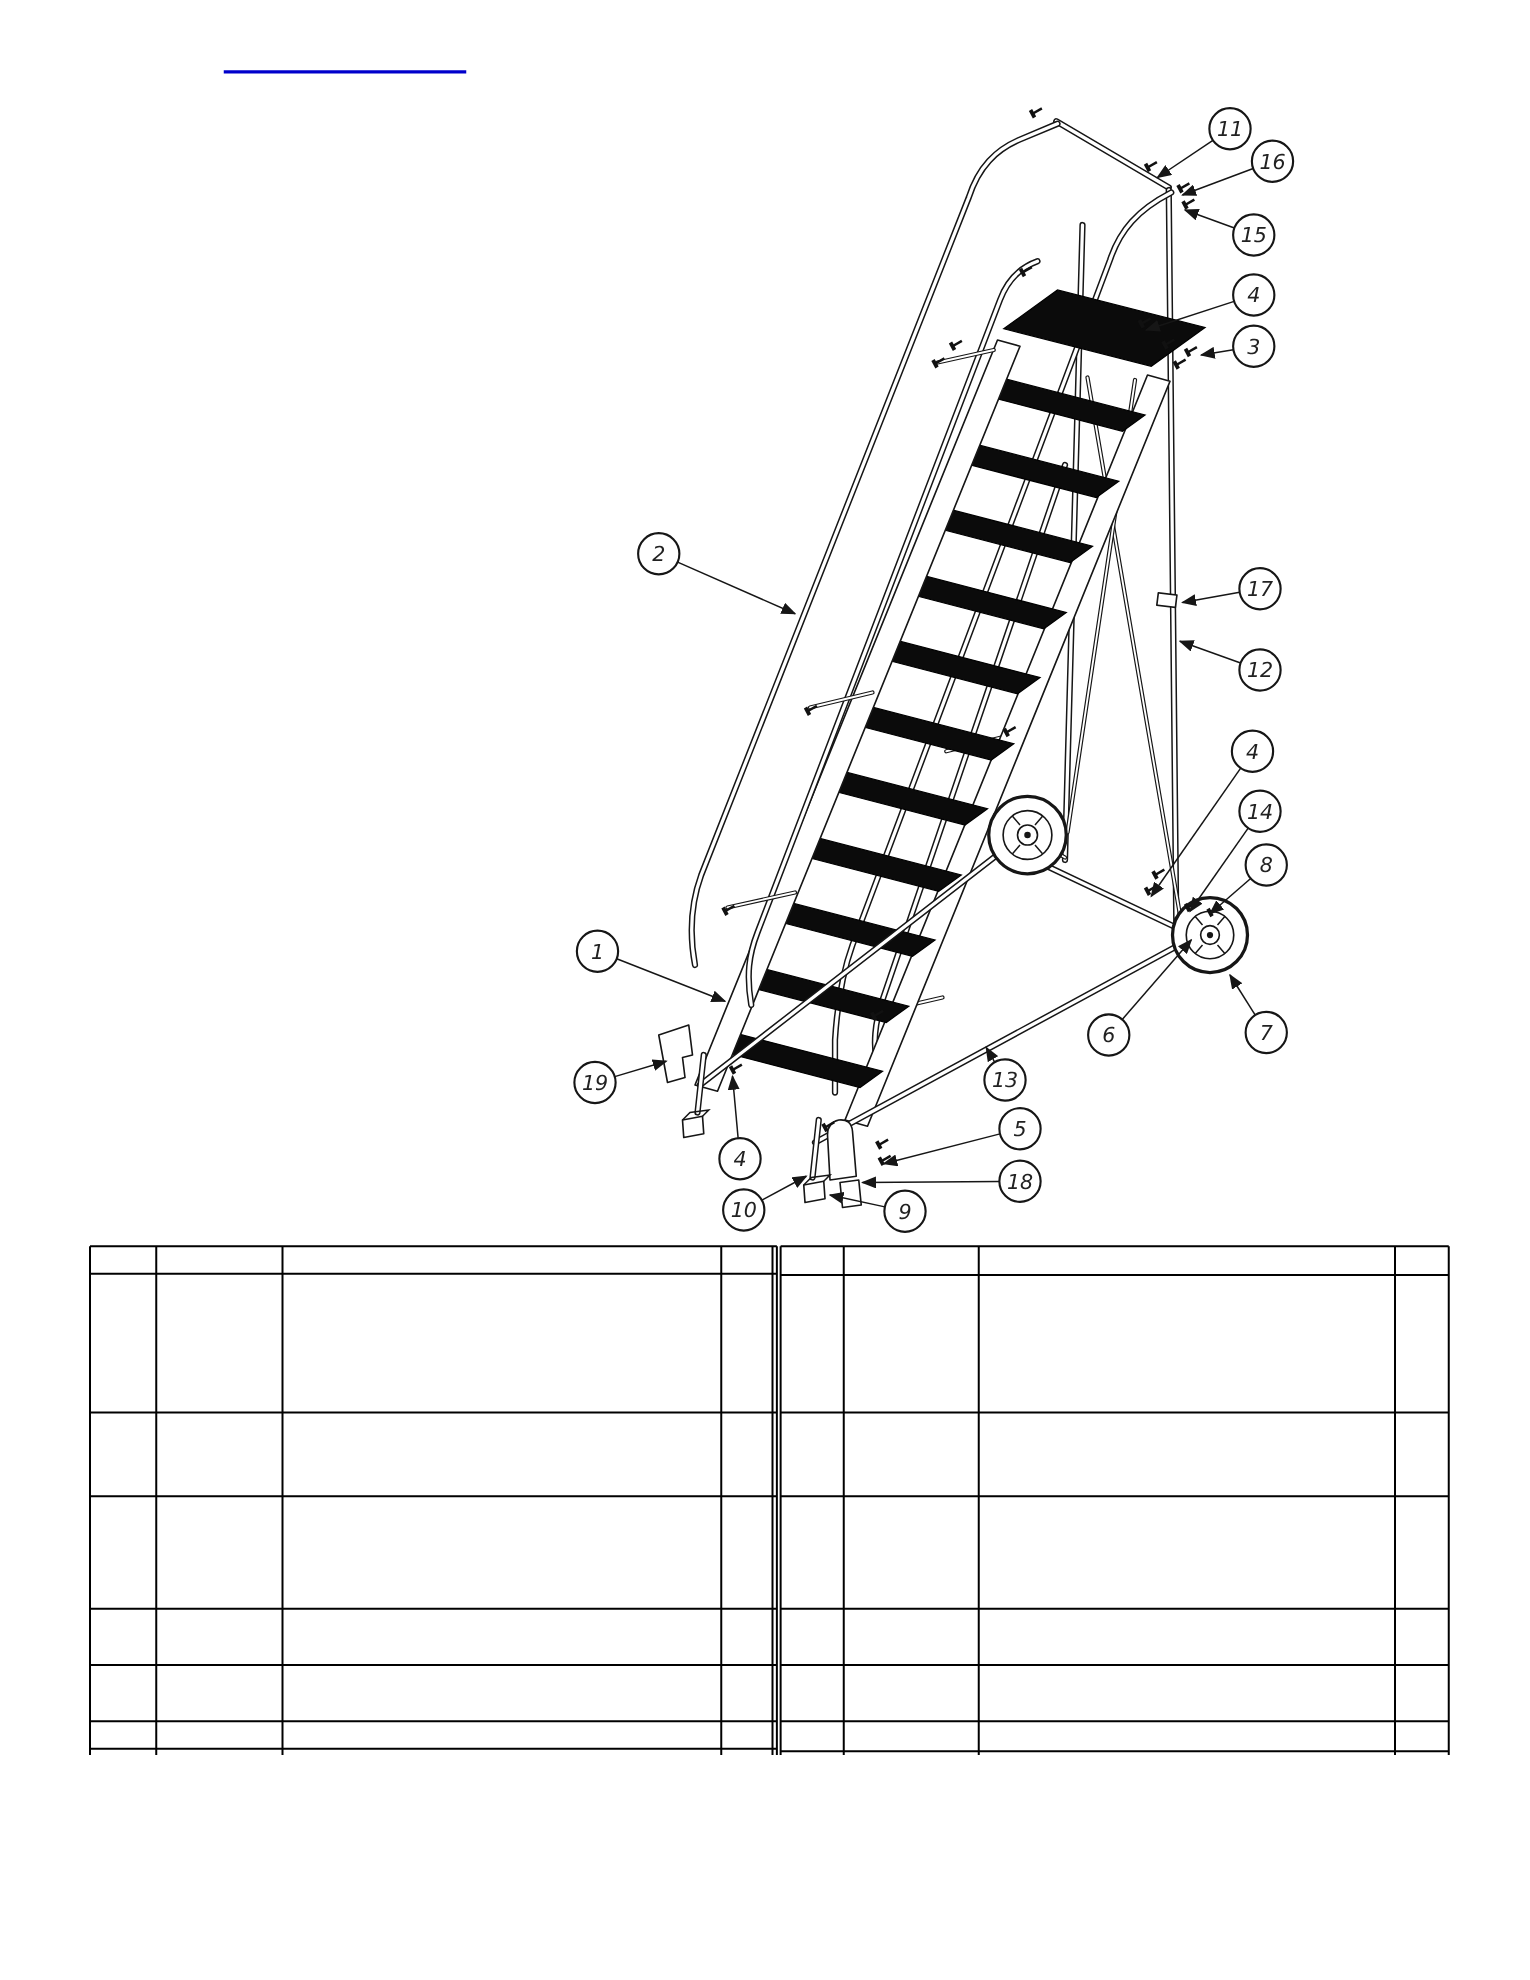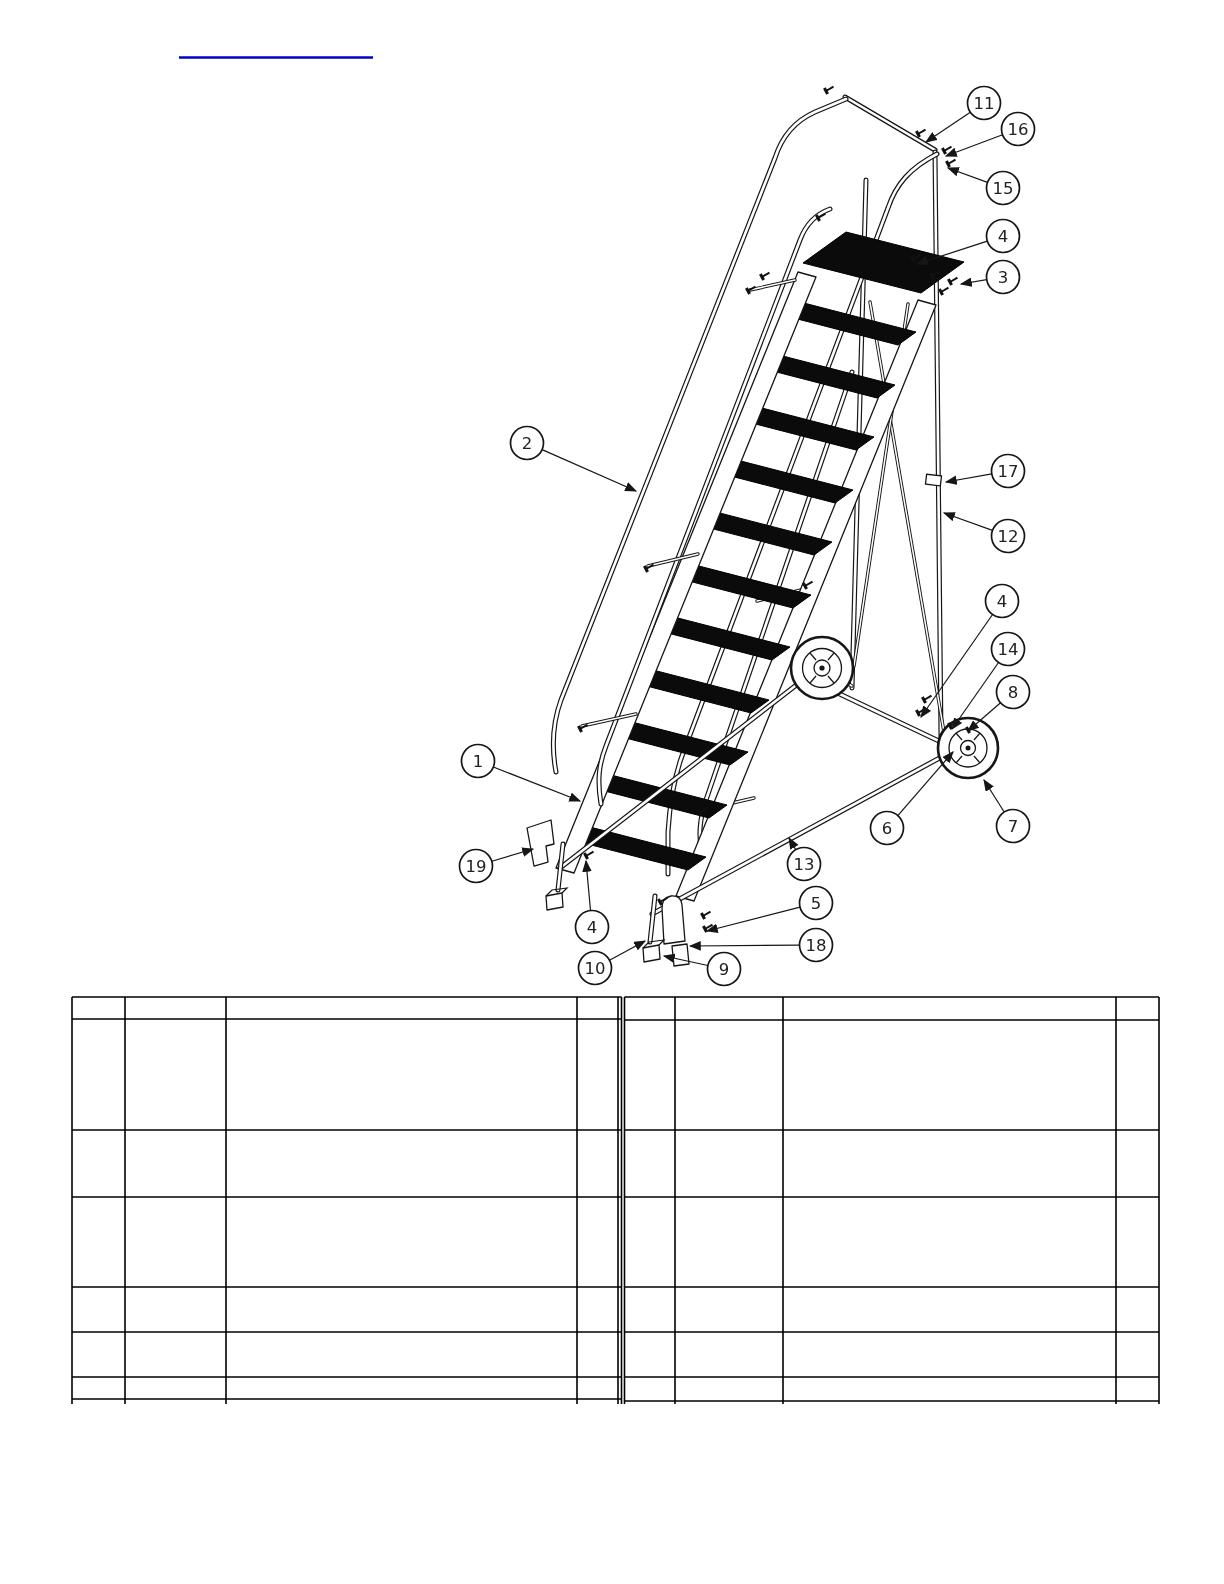--- a/index.html
+++ b/index.html
@@ -1,17 +1,17 @@
 <!DOCTYPE html>
 <html><head>
 <meta charset="utf-8">
 <style>
   html,body{margin:0;padding:0;background:#fff;}
   .page{position:relative;width:1224px;height:1404px;background:#fff;overflow:hidden;
-        font-family:"DejaVu Sans",sans-serif;}
+        font-family:"DejaVu Sans",sans-serif;font-style:italic;}
   svg{position:absolute;left:0;top:0;}
   .tube{stroke:#161616;stroke-width:5;fill:none;stroke-linecap:round;stroke-linejoin:round;}
   .tube-thin{stroke:#161616;stroke-width:3.4;fill:none;stroke-linecap:round;stroke-linejoin:round;}
   .tube-core{stroke:#ffffff;stroke-width:2.6;fill:none;stroke-linecap:round;stroke-linejoin:round;}
   .tube-thin-core{stroke:#ffffff;stroke-width:1.5;fill:none;stroke-linecap:round;stroke-linejoin:round;}
   .bar{stroke:#161616;stroke-width:1.3;fill:#ffffff;stroke-linejoin:round;}
   .line{stroke:#161616;stroke-width:1.2;fill:none;}
   .tread{fill:#0b0b0b;stroke:#000;stroke-width:1;}
   .balloon{fill:#fff;stroke:#161616;stroke-width:1.7;}
   .leader{stroke:#161616;stroke-width:1.2;fill:none;}

